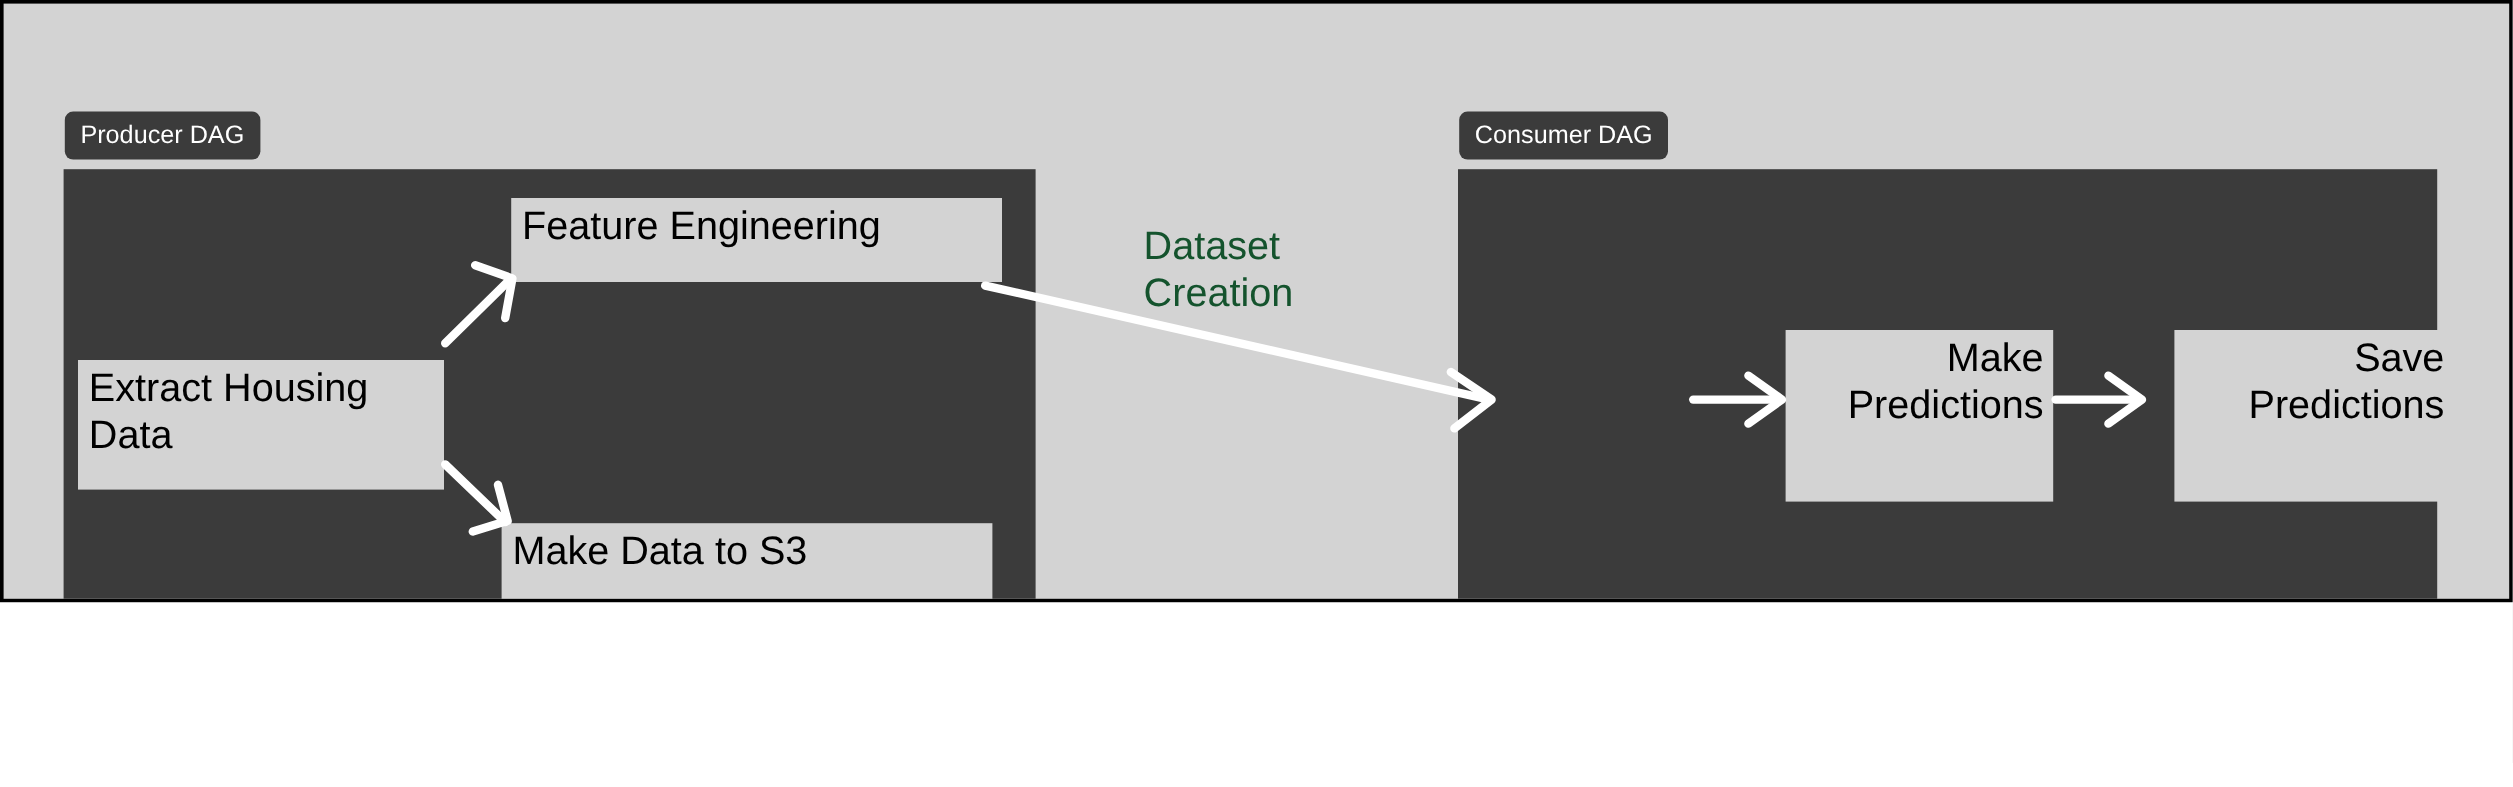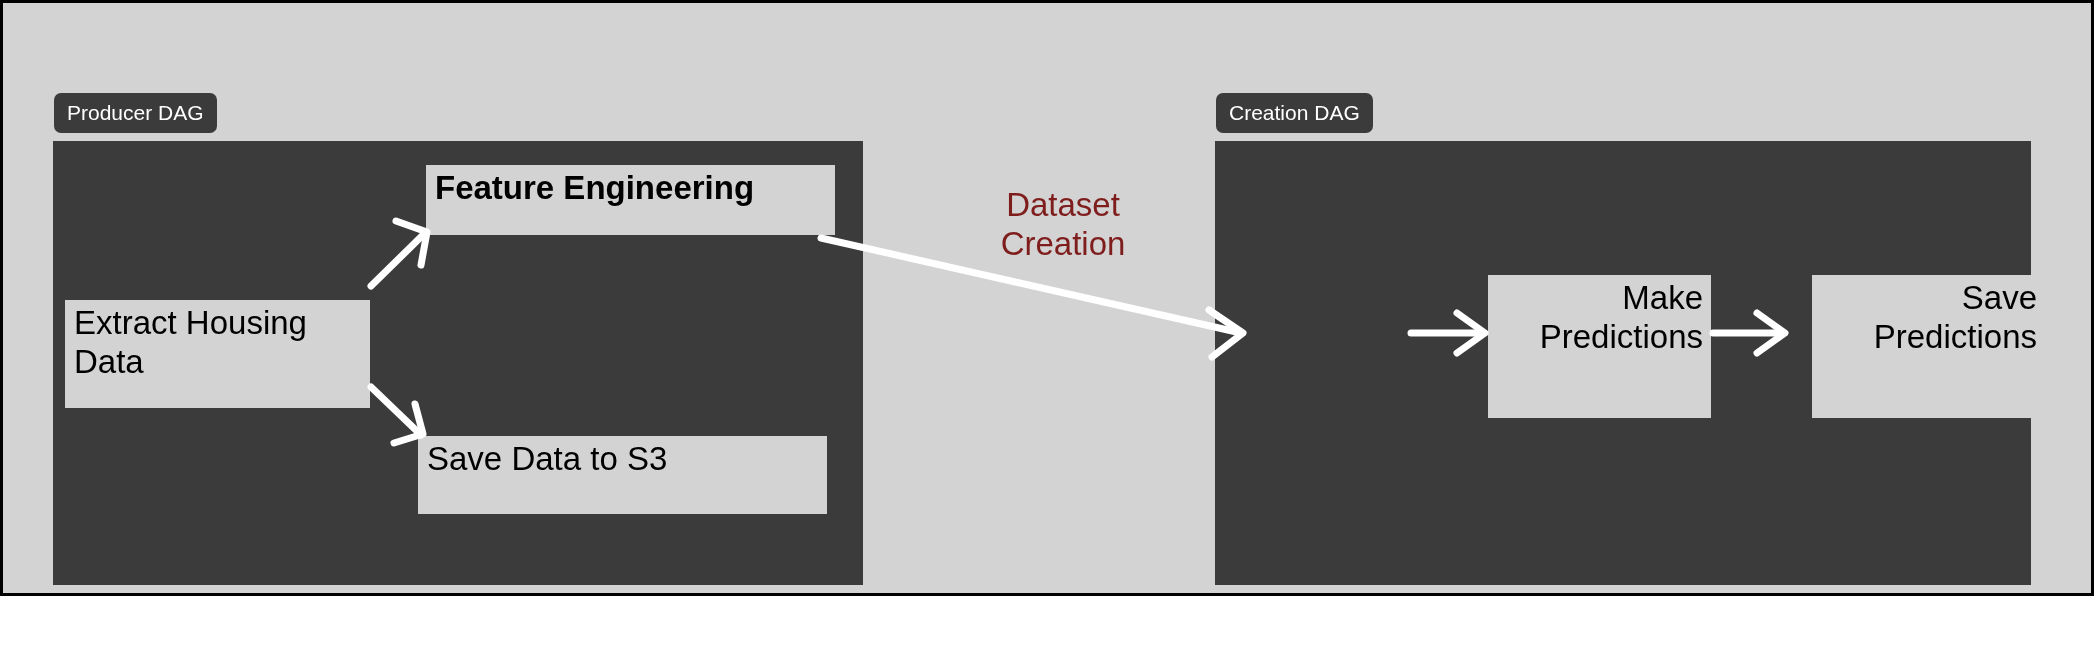--- a/index.html
+++ b/index.html
@@ -3,21 +3,21 @@
 <meta charset="utf-8">
 <style>
   html, body {
     margin: 0;
     padding: 0;
     background: #ffffff;
   }
   #canvas {
     position: relative;
     width: 2094px;
-    height: 596px;
+    height: 502px;
     background: #d3d3d3;
     box-sizing: border-box;
     border: 3px solid #000000;
     overflow: hidden;
     font-family: "Liberation Sans", sans-serif;
   }
 
   
   .dag-group {
     position: absolute;
@@ -47,21 +47,21 @@
     color: #000000;
     font-size: 33px;
     line-height: 1.17;
     padding: 4px 8px 4px 9px;
     box-sizing: border-box;
     white-space: pre-line;
     overflow: hidden;
   }
 
   #node-extract       { left: 62px;   top: 278px; width: 305px; height: 108px; margin-top: 19px; }
-  #node-feature       { left: 423px;  top: 162px; width: 409px; height: 70px; font-weight: bold;  }
+  #node-feature       { left: 423px;  top: 162px; width: 409px; height: 70px;  }
   #node-save-s3       { left: 415px;  top: 433px; width: 409px; height: 78px;  }
 
   #node-train         { left: 1245px; top: 272px; width: 161px; height: 143px; }
   #node-make-pred     { left: 1485px; top: 272px; width: 223px; height: 143px; text-align: right; }
   #node-save-pred     { left: 1809px; top: 272px; width: 233px; height: 143px; text-align: right; }
 
   
   #edge-layer {
     position: absolute;
     left: 0; top: 0;
@@ -69,46 +69,46 @@
     height: 656px;
     pointer-events: none;
   }
 
   
   #dataset-caption {
     position: absolute;
     left: 950px;
     top: 183px;
     width: 220px;
-    text-align: center;
+    text-align: left;
     font-size: 33px;
     line-height: 1.17;
-    color: #7f1d1d;
+    color: #14532d;
     white-space: pre-line;
   }
 </style>
 </head>
 <body>
 
 <div id="canvas">
 
   <div id="producer-group" class="dag-group"></div>
 
   <div id="producer-label" class="group-label">Producer DAG</div>
 
   <div id="node-extract" class="task-node">Extract Housing
 Data</div>
 
   <div id="node-feature" class="task-node">Feature Engineering</div>
 
-  <div id="node-save-s3" class="task-node">Save Data to S3</div>
+  <div id="node-save-s3" class="task-node">Make Data to S3</div>
 
   <div id="consumer-group" class="dag-group"></div>
 
-  <div id="consumer-label" class="group-label">Creation DAG</div>
+  <div id="consumer-label" class="group-label">Consumer DAG</div>
 
 
   <div id="node-make-pred" class="task-node">Make
 Predictions</div>
 
   <div id="node-save-pred" class="task-node">Save
 Predictions</div>
 
   <svg id="edge-layer" viewBox="0 0 2094 656">
 

